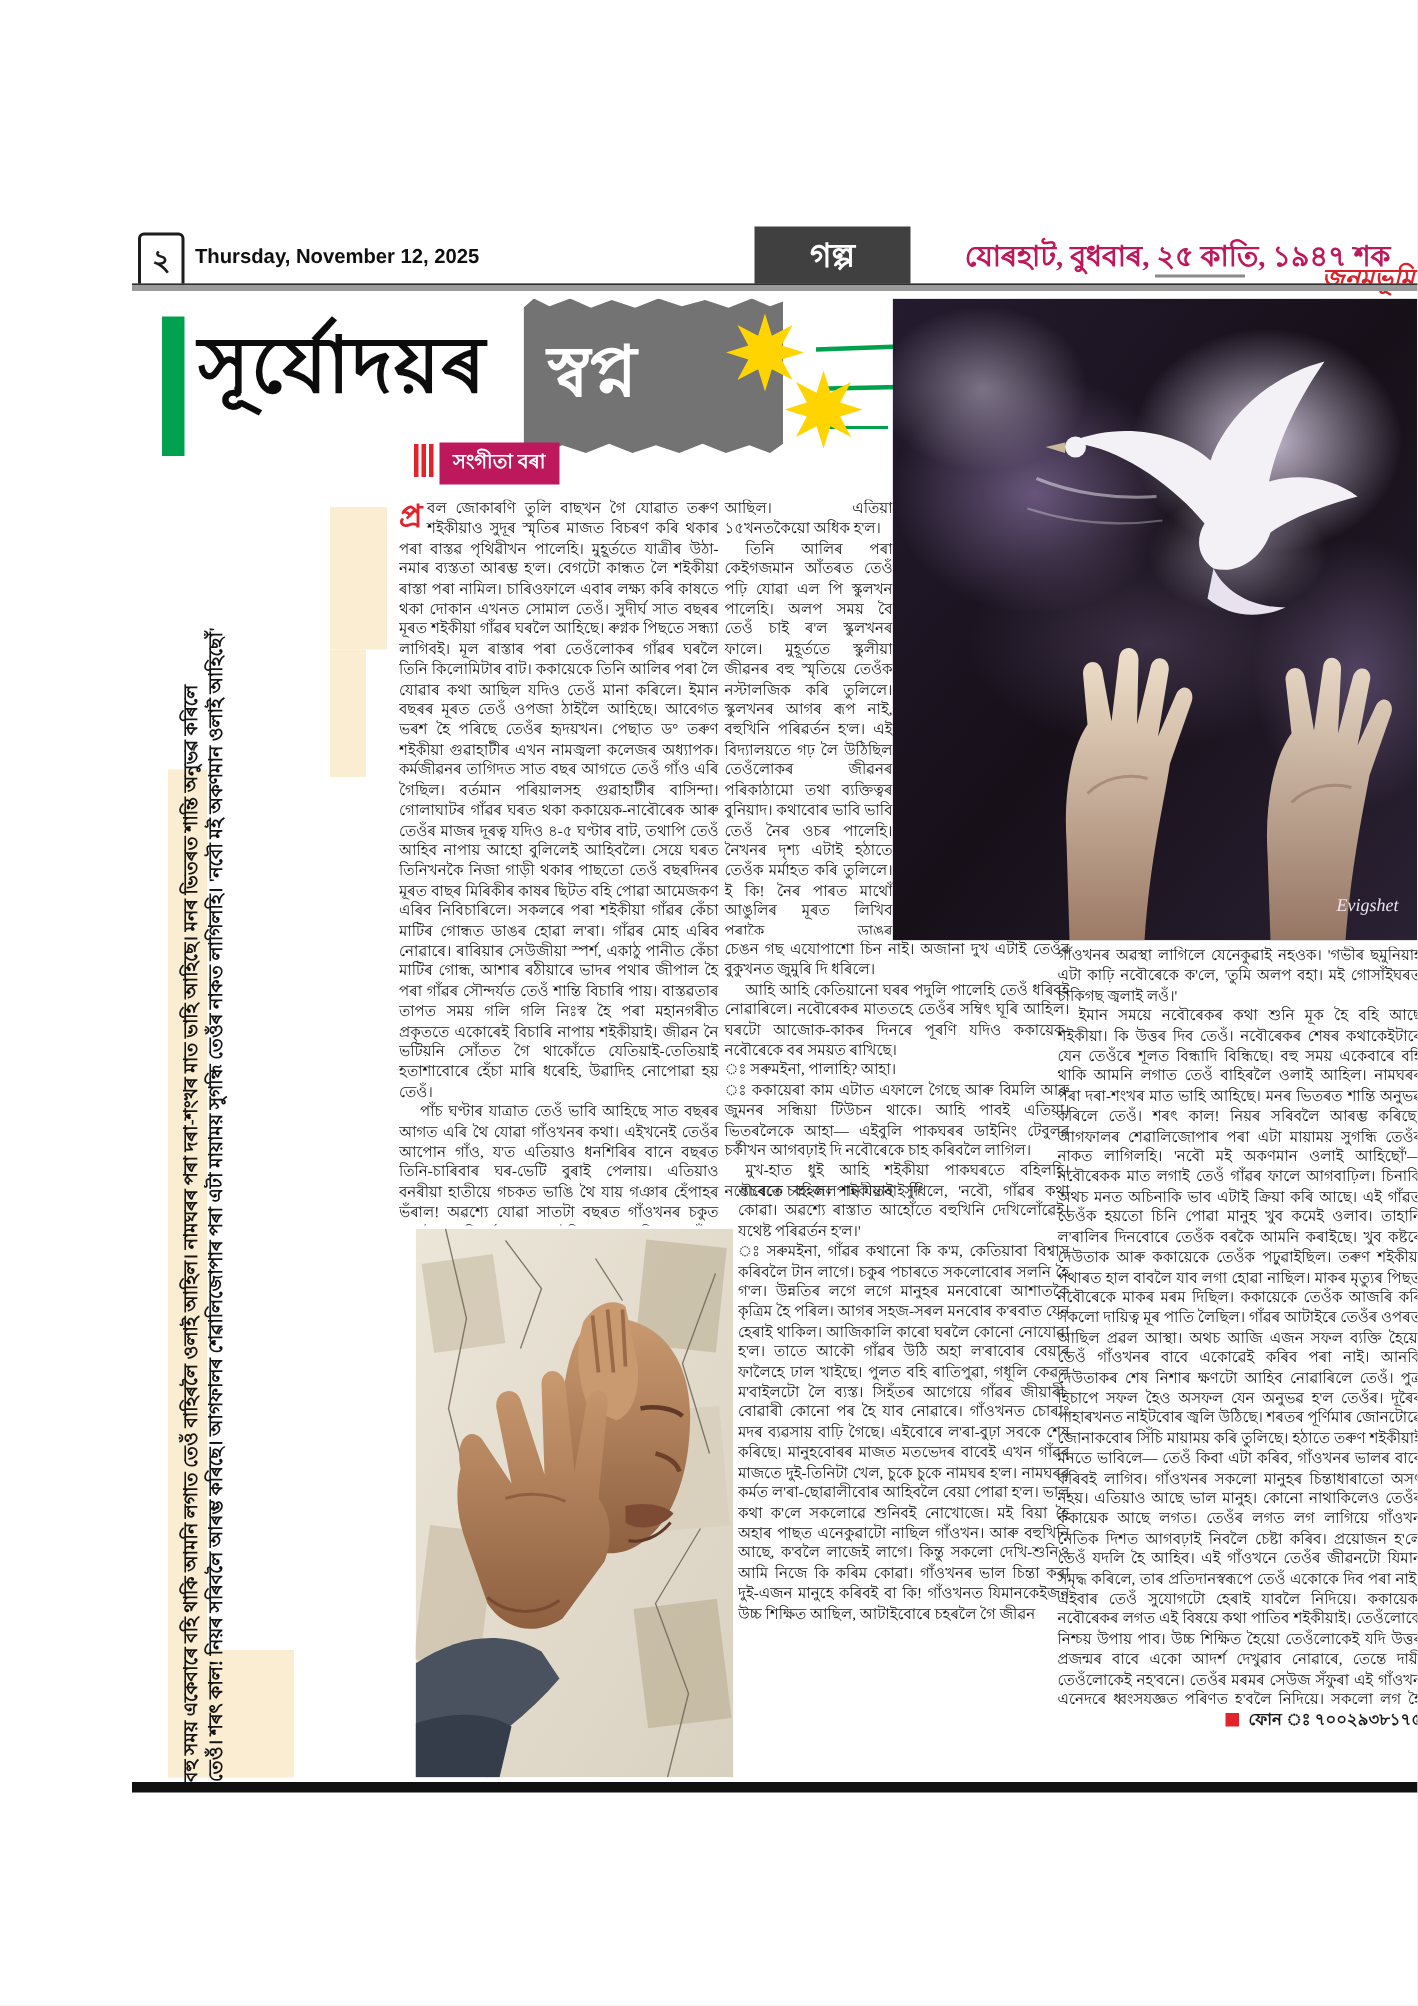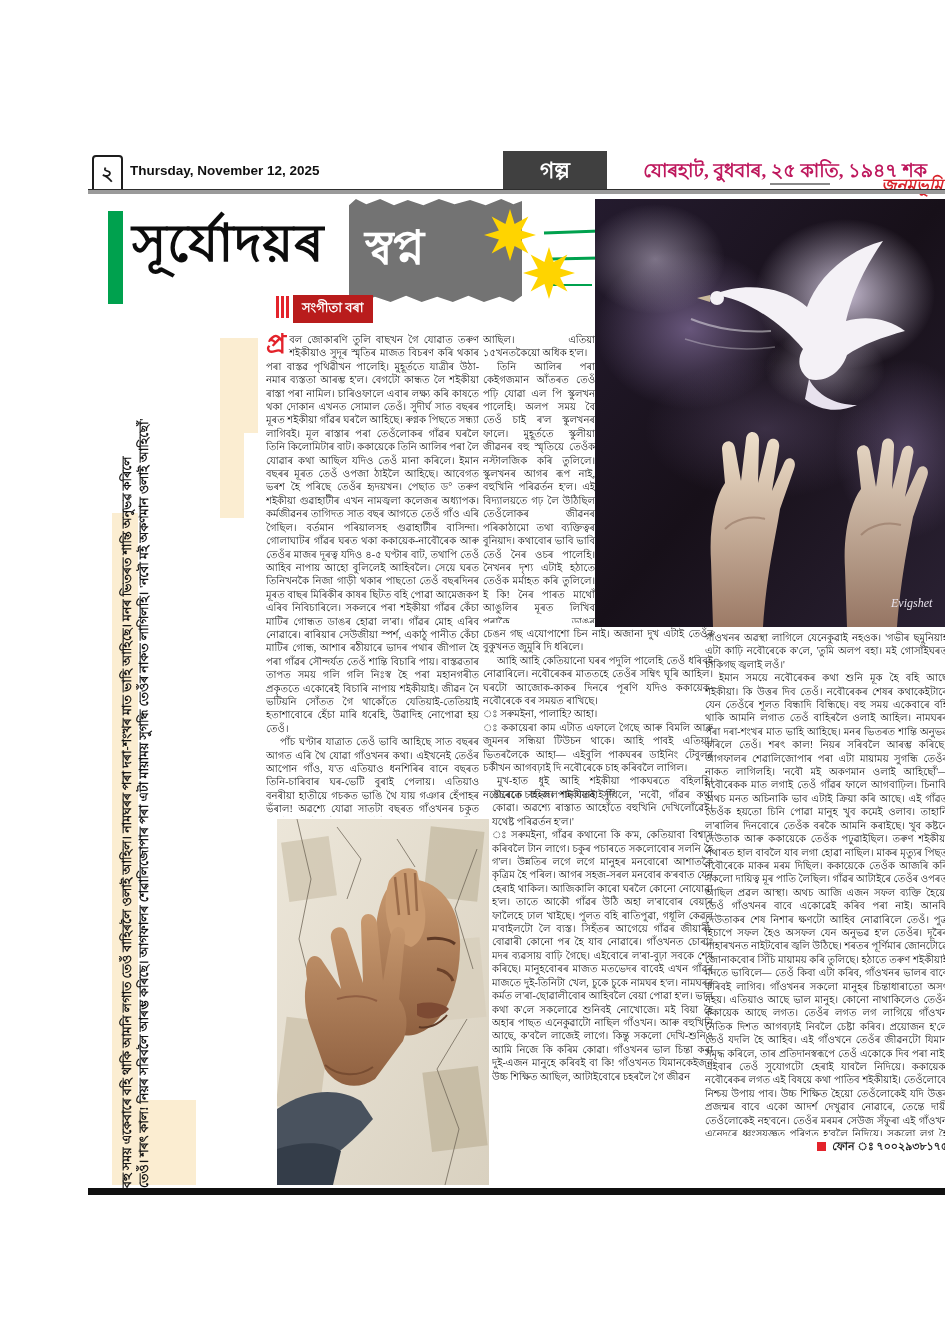--- a/index.html
+++ b/index.html
@@ -19,31 +19,31 @@
   
   .title-bar{left:108px;top:211px;width:15px;height:93px;}
   .title-main{left:132px;top:203px;font-size:52px;font-weight:bold;color:#0c0c0c;letter-spacing:1px;}
   .green-box{left:349px;top:199px;width:173px;height:103px;
              clip-path:polygon(0 6%,4% 0,10% 5%,18% 0,26% 6%,34% 1%,43% 6%,52% 0,61% 5%,70% 1%,79% 6%,88% 0,95% 5%,100% 2%,100% 94%,95% 100%,87% 95%,78% 100%,69% 94%,60% 100%,51% 95%,42% 100%,33% 94%,24% 100%,15% 95%,7% 100%,0 94%);
              display:flex;align-items:center;}
   .title-hl{color:#ffffff;font-size:47px;font-weight:bold;padding-left:16px;}
   .flowers{left:452px;top:201px;}
   
   .author-bars span{display:inline-block;width:3px;height:22px;background:#e3232b;margin-right:2px;}
-  .author-box{left:293px;top:295px;background:#b91c1c;color:#fff;font-size:13px;font-weight:bold;
+  .author-box{left:293px;top:295px;background:#be185d;color:#fff;font-size:13px;font-weight:bold;
               padding:3px 9px 4px 9px;}
   
   .vquote{left:119px;top:1188px;width:848px;transform:rotate(-90deg);transform-origin:0 0;}
   .vquote div{font-size:12.5px;font-weight:bold;line-height:17px;white-space:nowrap;overflow:hidden;color:#141414;}
   .ribbon{background:#fbedd1;}
   
   .col{position:absolute;overflow:hidden;text-align:justify;}
   .col p{margin:0;font-size:10px;line-height:13.4px;color:#151515;}
   .col p.indent{text-indent:14px;}
-  .dropcap{float:left;color:#e3232b;font-size:27px;line-height:22px;font-weight:bold;margin:0 3px 0 0;}
+  .dropcap{float:left;color:#e3232b;font-size:21px;line-height:22px;font-weight:bold;margin:0 3px 0 0;}
   .phone{left:705px;top:1138px;width:243px;text-align:right;font-size:11px;font-weight:bold;}
   .phone .sq{display:inline-block;width:9px;height:9px;background:#e3232b;margin-right:6px;vertical-align:-1px;}
   .bottom-rule{left:88px;top:1188px;width:860px;height:7px;background:#101010;}
   .img-frame{overflow:hidden;}
 </style>
 </head>
 <body>
 
 <div class="page">
 

